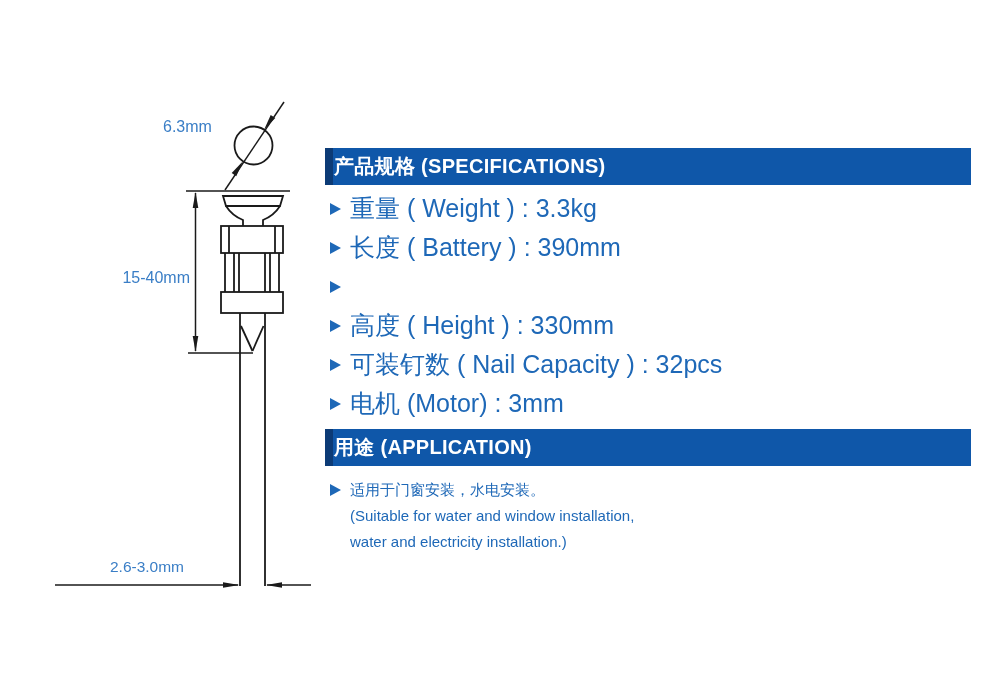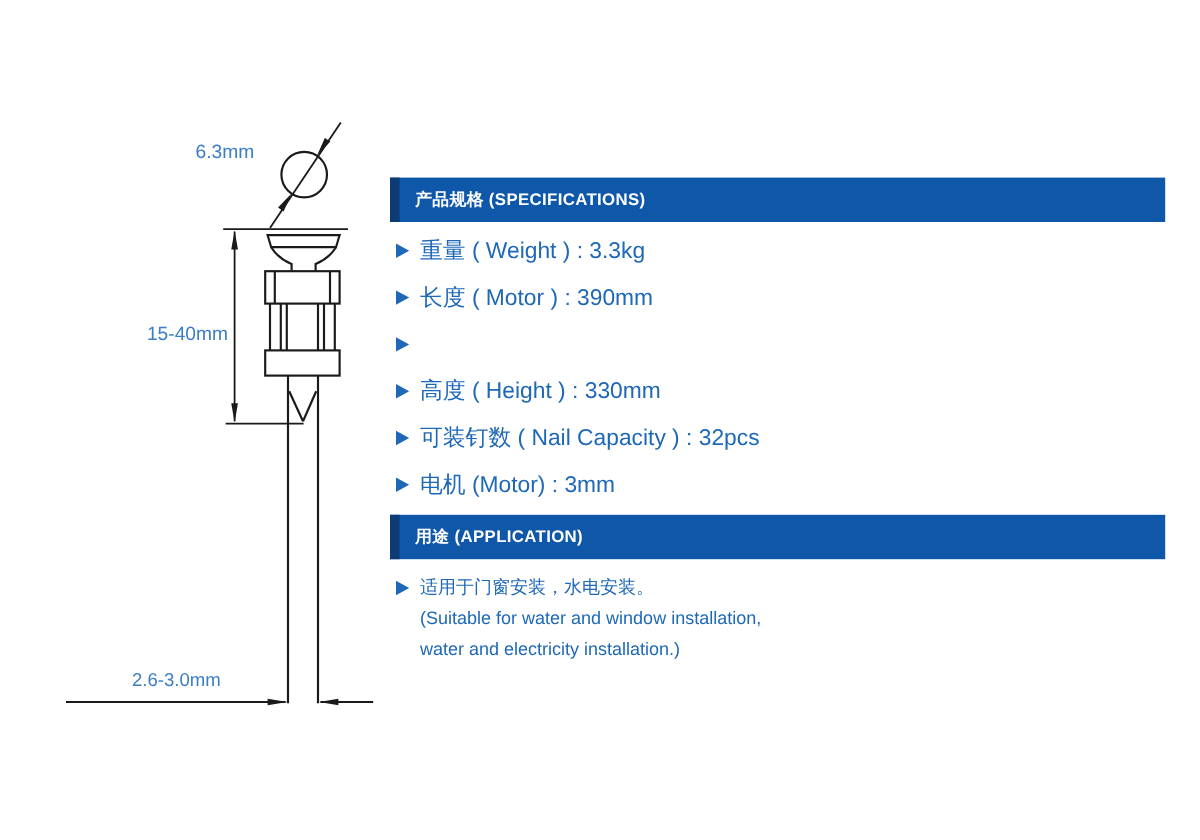--- a/index.html
+++ b/index.html
@@ -5,23 +5,23 @@
   html,body{margin:0;padding:0;}
   body{
     width:1000px;height:700px;position:relative;background:#ffffff;
     font-family:"Liberation Sans","DejaVu Sans",sans-serif;
     overflow:hidden;
   }
   .drawing{position:absolute;left:40px;top:85px;}
   .right-col{position:absolute;left:325px;top:148px;width:646px;}
   .bar{position:relative;height:37px;background:#0f57a9;display:flex;align-items:center;}
   .bar-stripe{position:absolute;left:0;top:0;width:8px;height:37px;background:#0c3b76;}
-  .bar-text{color:#ffffff;font-size:14px;font-weight:bold;margin-left:21px;letter-spacing:.3px;white-space:nowrap;}
+  .bar-text{color:#ffffff;font-size:20px;font-weight:bold;margin-left:9px;letter-spacing:.3px;white-space:nowrap;}
   .items{margin-top:4px;}
-  .item{height:39px;display:flex;align-items:center;color:#1e68b7;font-size:19px;white-space:nowrap;text-align:center;}
+  .item{height:39px;display:flex;align-items:center;color:#1e68b7;font-size:25px;white-space:nowrap;text-align:center;}
   .tri{width:0;height:0;border-left:11px solid #1e68b7;border-top:6.5px solid transparent;
        border-bottom:6.5px solid transparent;margin:0 9px 0 5px;flex:none;}
   .app-bar{margin-top:6px;}
   .app-row{display:flex;align-items:flex-start;margin-top:11px;color:#1e68b7;font-size:15px;}
   .app-row .tri{margin-top:7px;}
   .app-lines div{line-height:26px;white-space:nowrap;}
   svg text{font-family:"Liberation Sans","DejaVu Sans",sans-serif;fill:#3a7ec6;}
 </style>
 </head>
 <body>
@@ -88,21 +88,21 @@
     <span class="bar-text">产品规格 (SPECIFICATIONS)</span>
   </div>
 
   <div class="items">
     <div class="item">
       <span class="tri"></span>
       <span>重量 ( Weight ) : 3.3kg</span>
     </div>
     <div class="item">
       <span class="tri"></span>
-      <span>长度 ( Motor ) : 390mm</span>
+      <span>长度 ( Battery ) : 390mm</span>
     </div>
     <div class="item">
       <span class="tri"></span>
     </div>
     <div class="item">
       <span class="tri"></span>
       <span>高度 ( Height ) : 330mm</span>
     </div>
     <div class="item">
       <span class="tri"></span>

